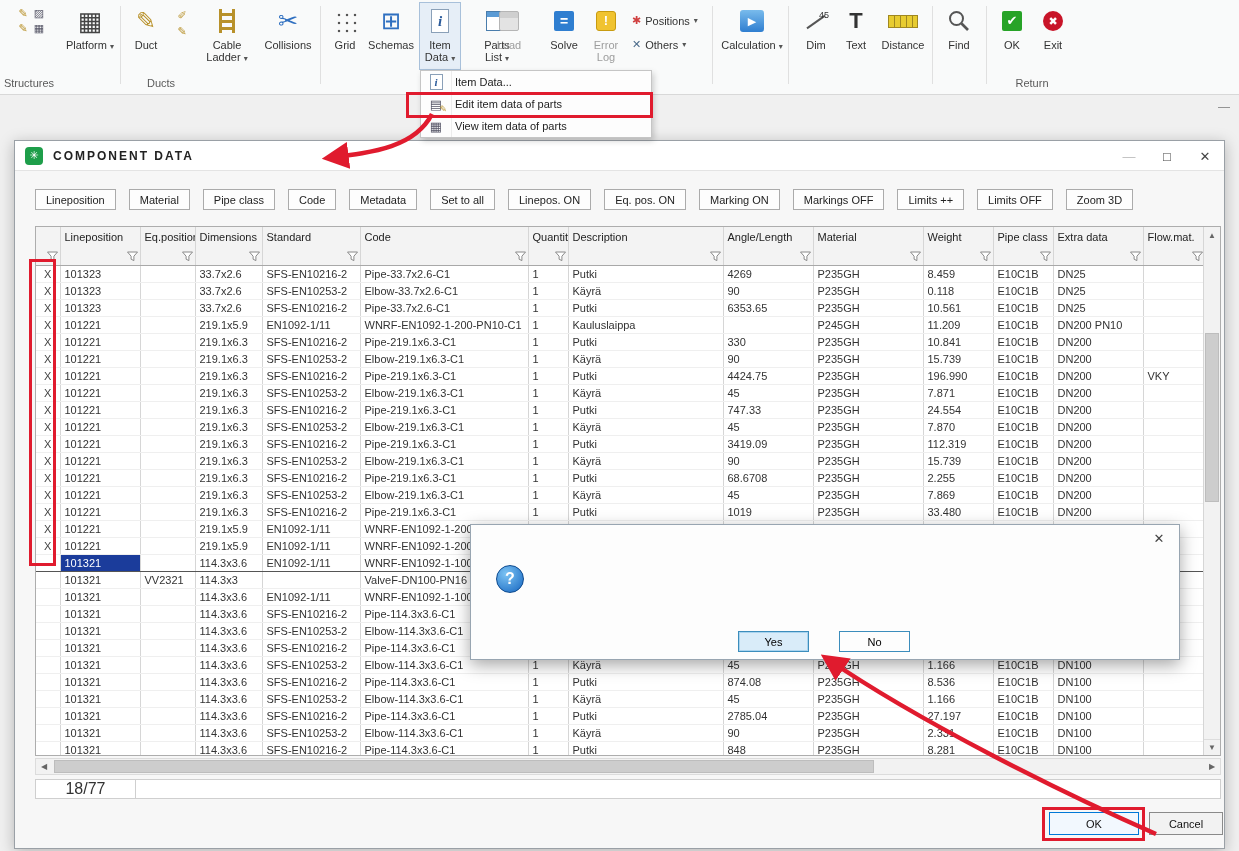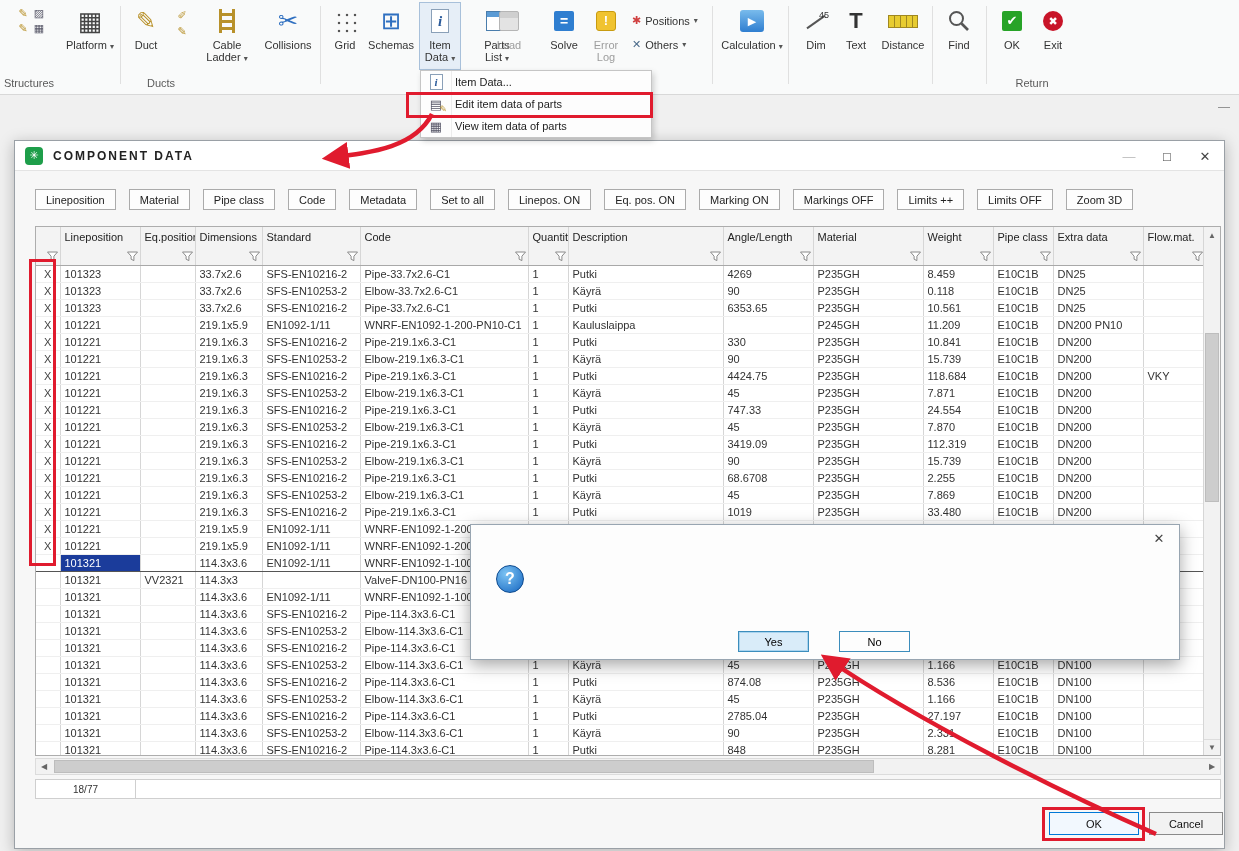--- a/index.html
+++ b/index.html
@@ -99,21 +99,21 @@
   td.selcell{background:#1b3c9b;color:#fff}
   .funnel svg{vertical-align:middle}
   .vscroll{position:absolute;right:0;top:0;bottom:0;width:17px;background:#f2f2f2;border-left:1px solid #d6d6d6}
   .vscroll .arr{position:absolute;left:0;width:16px;height:16px;display:flex;align-items:center;justify-content:center;font-size:8px;color:#666;background:#f2f2f2}
   .vscroll .up{top:0}.vscroll .down{bottom:0;border-top:1px solid #ddd}
   .vthumb{position:absolute;left:1px;width:14px;top:20%;height:32%;background:#cdcdcd;border:1px solid #bdbdbd}
   .hscroll{position:absolute;left:20px;top:617px;width:1186px;height:17px;background:#f2f2f2;border:1px solid #dcdcdc}
   .hscroll .arr{position:absolute;top:0;width:16px;height:15px;display:flex;align-items:center;justify-content:center;font-size:8px;color:#666}
   .hscroll .left{left:0}.hscroll .right{right:0}
   .hthumb{position:absolute;left:18px;top:1px;width:820px;height:13px;background:#cdcdcd;border:1px solid #bdbdbd}
-  .statusbar{position:absolute;left:20px;top:638px;width:1186px;height:20px;background:#fff;border:1px solid #cfcfcf;display:flex;align-items:center;font-size:10px;color:#333}
+  .statusbar{position:absolute;left:20px;top:638px;width:1186px;height:20px;background:#fff;border:1px solid #cfcfcf;display:flex;align-items:center;font-size:16px;color:#333}
   .statuscell{width:100px;height:100%;border-right:1px solid #cfcfcf;display:flex;align-items:center;justify-content:center}
   .winbuttons{position:absolute;left:0;right:0;top:671px;height:30px}
   .btn{position:absolute;height:23px;font-size:11px;font-family:"Liberation Sans",sans-serif;display:flex;align-items:center;justify-content:center}
   .btn-ok{left:1034px;width:90px;background:#f2f8fe;border:1px solid #0078d7;color:#111}
   .btn-cancel{left:1134px;width:74px;background:#f2f2f2;border:1px solid #8a8a8a;color:#111}
 
   
   .dialog{position:absolute;left:470px;top:524px;width:710px;height:136px;background:#fdfdfd;border:1px solid #98a5b1;box-shadow:0 5px 16px rgba(0,0,0,.35);z-index:40;font-size:12px}
   .dlg-title{position:absolute;left:0;top:0;right:0;height:26px;display:flex;align-items:center;padding-left:10px;color:#222;border-bottom:1px solid #f0f0f0}
   .dlg-close{position:absolute;right:0;top:0;width:40px;height:26px;display:flex;align-items:center;justify-content:center;font-size:13px;color:#444}
@@ -527,21 +527,21 @@
               <td class="selcol">X</td>
               <td class="">101221</td>
               <td class=""></td>
               <td class="">219.1x6.3</td>
               <td class="">SFS-EN10216-2</td>
               <td class="">Pipe-219.1x6.3-C1</td>
               <td class="r">1</td>
               <td class="">Putki</td>
               <td class="r">4424.75</td>
               <td class="">P235GH</td>
-              <td class="r">118.684</td>
+              <td class="r">196.990</td>
               <td class="">E10C1B</td>
               <td class="">DN200</td>
               <td class="">VKY</td>
             </tr>
             <tr class="">
               <td class="selcol">X</td>
               <td class="">101221</td>
               <td class=""></td>
               <td class="">219.1x6.3</td>
               <td class="">SFS-EN10253-2</td>

